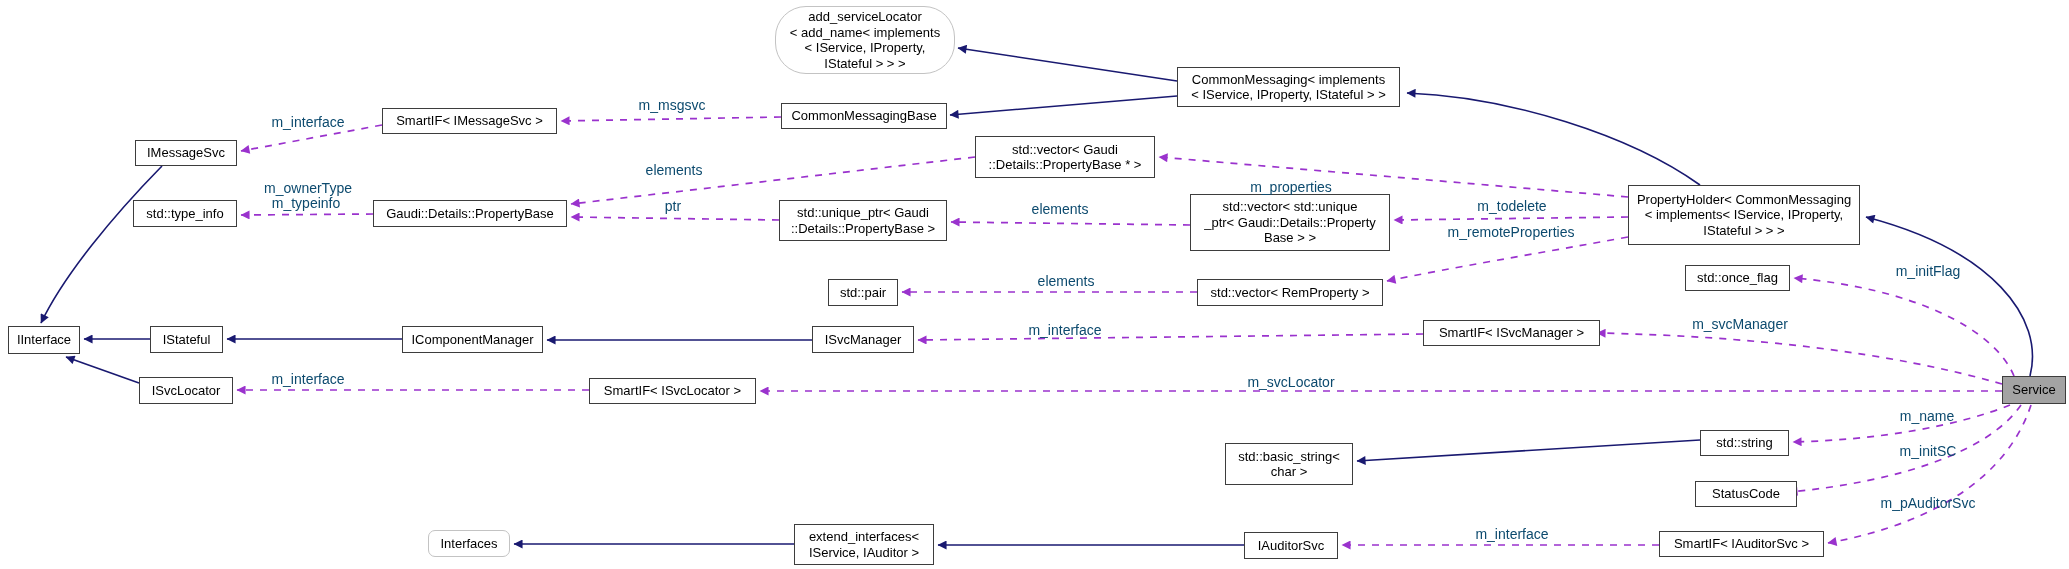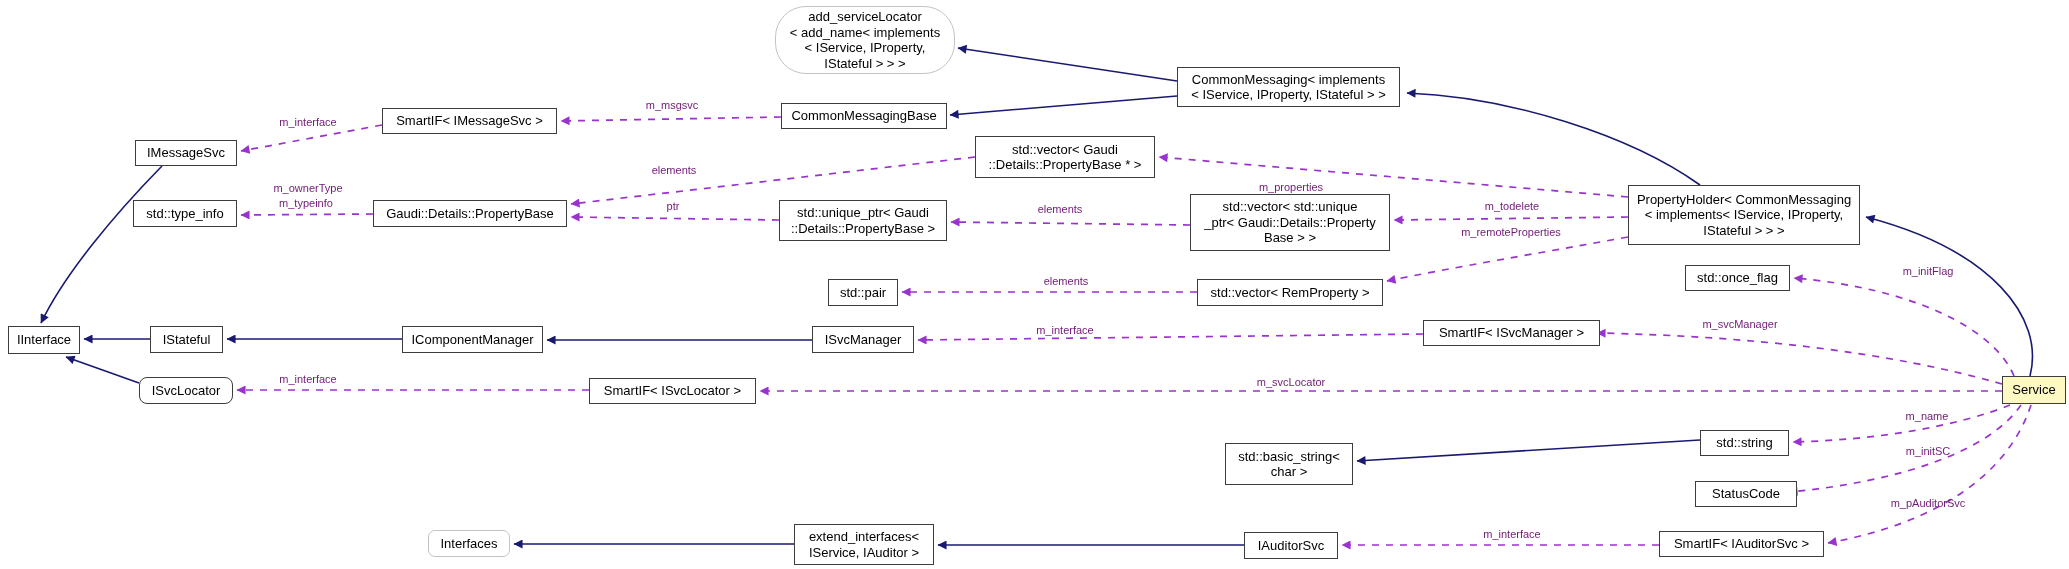--- a/index.html
+++ b/index.html
@@ -17,26 +17,26 @@
     display:flex;flex-direction:column;justify-content:center;
     text-align:center;
     font-size:13px;line-height:15.5px;
     color:#000;
     background:#ffffff;
     border:1.4px solid #3d3d3d;
     white-space:pre-line;
     z-index:2;
   }
   .node.external{border-color:#c3c3c3;}
-  .node.selected{background:#fef9c3;}
+  .node.selected{background:#a3a3a3;}
   .edge-label{
     position:absolute;
     transform:translate(-50%,-50%);
-    font-size:11px;line-height:14px;
-    color:#701a75;
+    font-size:14px;line-height:14px;
+    color:#0c4a6e;
     white-space:nowrap;
     z-index:3;
     text-align:right;
   }
   path.inherit{fill:none;stroke:#191970;stroke-width:1.6px;}
   path.usage{fill:none;stroke:#9a32cd;stroke-width:1.7px;stroke-dasharray:7 7;}
 </style>
 </head>
 <body>
 
@@ -107,21 +107,21 @@
 &lt; implements&lt; IService, IProperty,
 IStateful &gt; &gt; &gt;</div>
       <div class="node" style="left: 1685px; top: 265px; width: 105px; height: 26px;">std::once_flag</div>
       <div class="node" style="left: 828px; top: 279px; width: 70px; height: 27px;">std::pair</div>
       <div class="node" style="left: 1197px; top: 279px; width: 186px; height: 27px;">std::vector&lt; RemProperty &gt;</div>
       <div class="node" style="left: 8px; top: 326px; width: 72px; height: 28px;">IInterface</div>
       <div class="node" style="left: 150px; top: 326px; width: 73px; height: 27px;">IStateful</div>
       <div class="node" style="left: 402px; top: 326px; width: 141px; height: 27px;">IComponentManager</div>
       <div class="node" style="left: 812px; top: 326px; width: 102px; height: 27px;">ISvcManager</div>
       <div class="node" style="left: 1423px; top: 320px; width: 177px; height: 26px;">SmartIF&lt; ISvcManager &gt;</div>
-      <div class="node" style="left: 139px; top: 377px; width: 94px; height: 27px; border-radius: 8px;">ISvcLocator</div>
+      <div class="node" style="left: 139px; top: 377px; width: 94px; height: 27px;">ISvcLocator</div>
       <div class="node" style="left: 589px; top: 378px; width: 167px; height: 26px;">SmartIF&lt; ISvcLocator &gt;</div>
       <div class="node selected" style="left: 2002px; top: 376px; width: 64px; height: 28px;">Service</div>
       <div class="node" style="left: 1225px; top: 443px; width: 128px; height: 42px;">std::basic_string&lt;
 char &gt;</div>
       <div class="node" style="left: 1700px; top: 430px; width: 89px; height: 26px;">std::string</div>
       <div class="node" style="left: 1695px; top: 481px; width: 102px; height: 26px;">StatusCode</div>
       <div class="node external" style="left: 428px; top: 530px; width: 82px; height: 27px; border-radius: 7px;">Interfaces</div>
       <div class="node" style="left: 794px; top: 524px; width: 140px; height: 41px;">extend_interfaces&lt;
 IService, IAuditor &gt;</div>
       <div class="node" style="left: 1244px; top: 532px; width: 94px; height: 27px;">IAuditorSvc</div>

